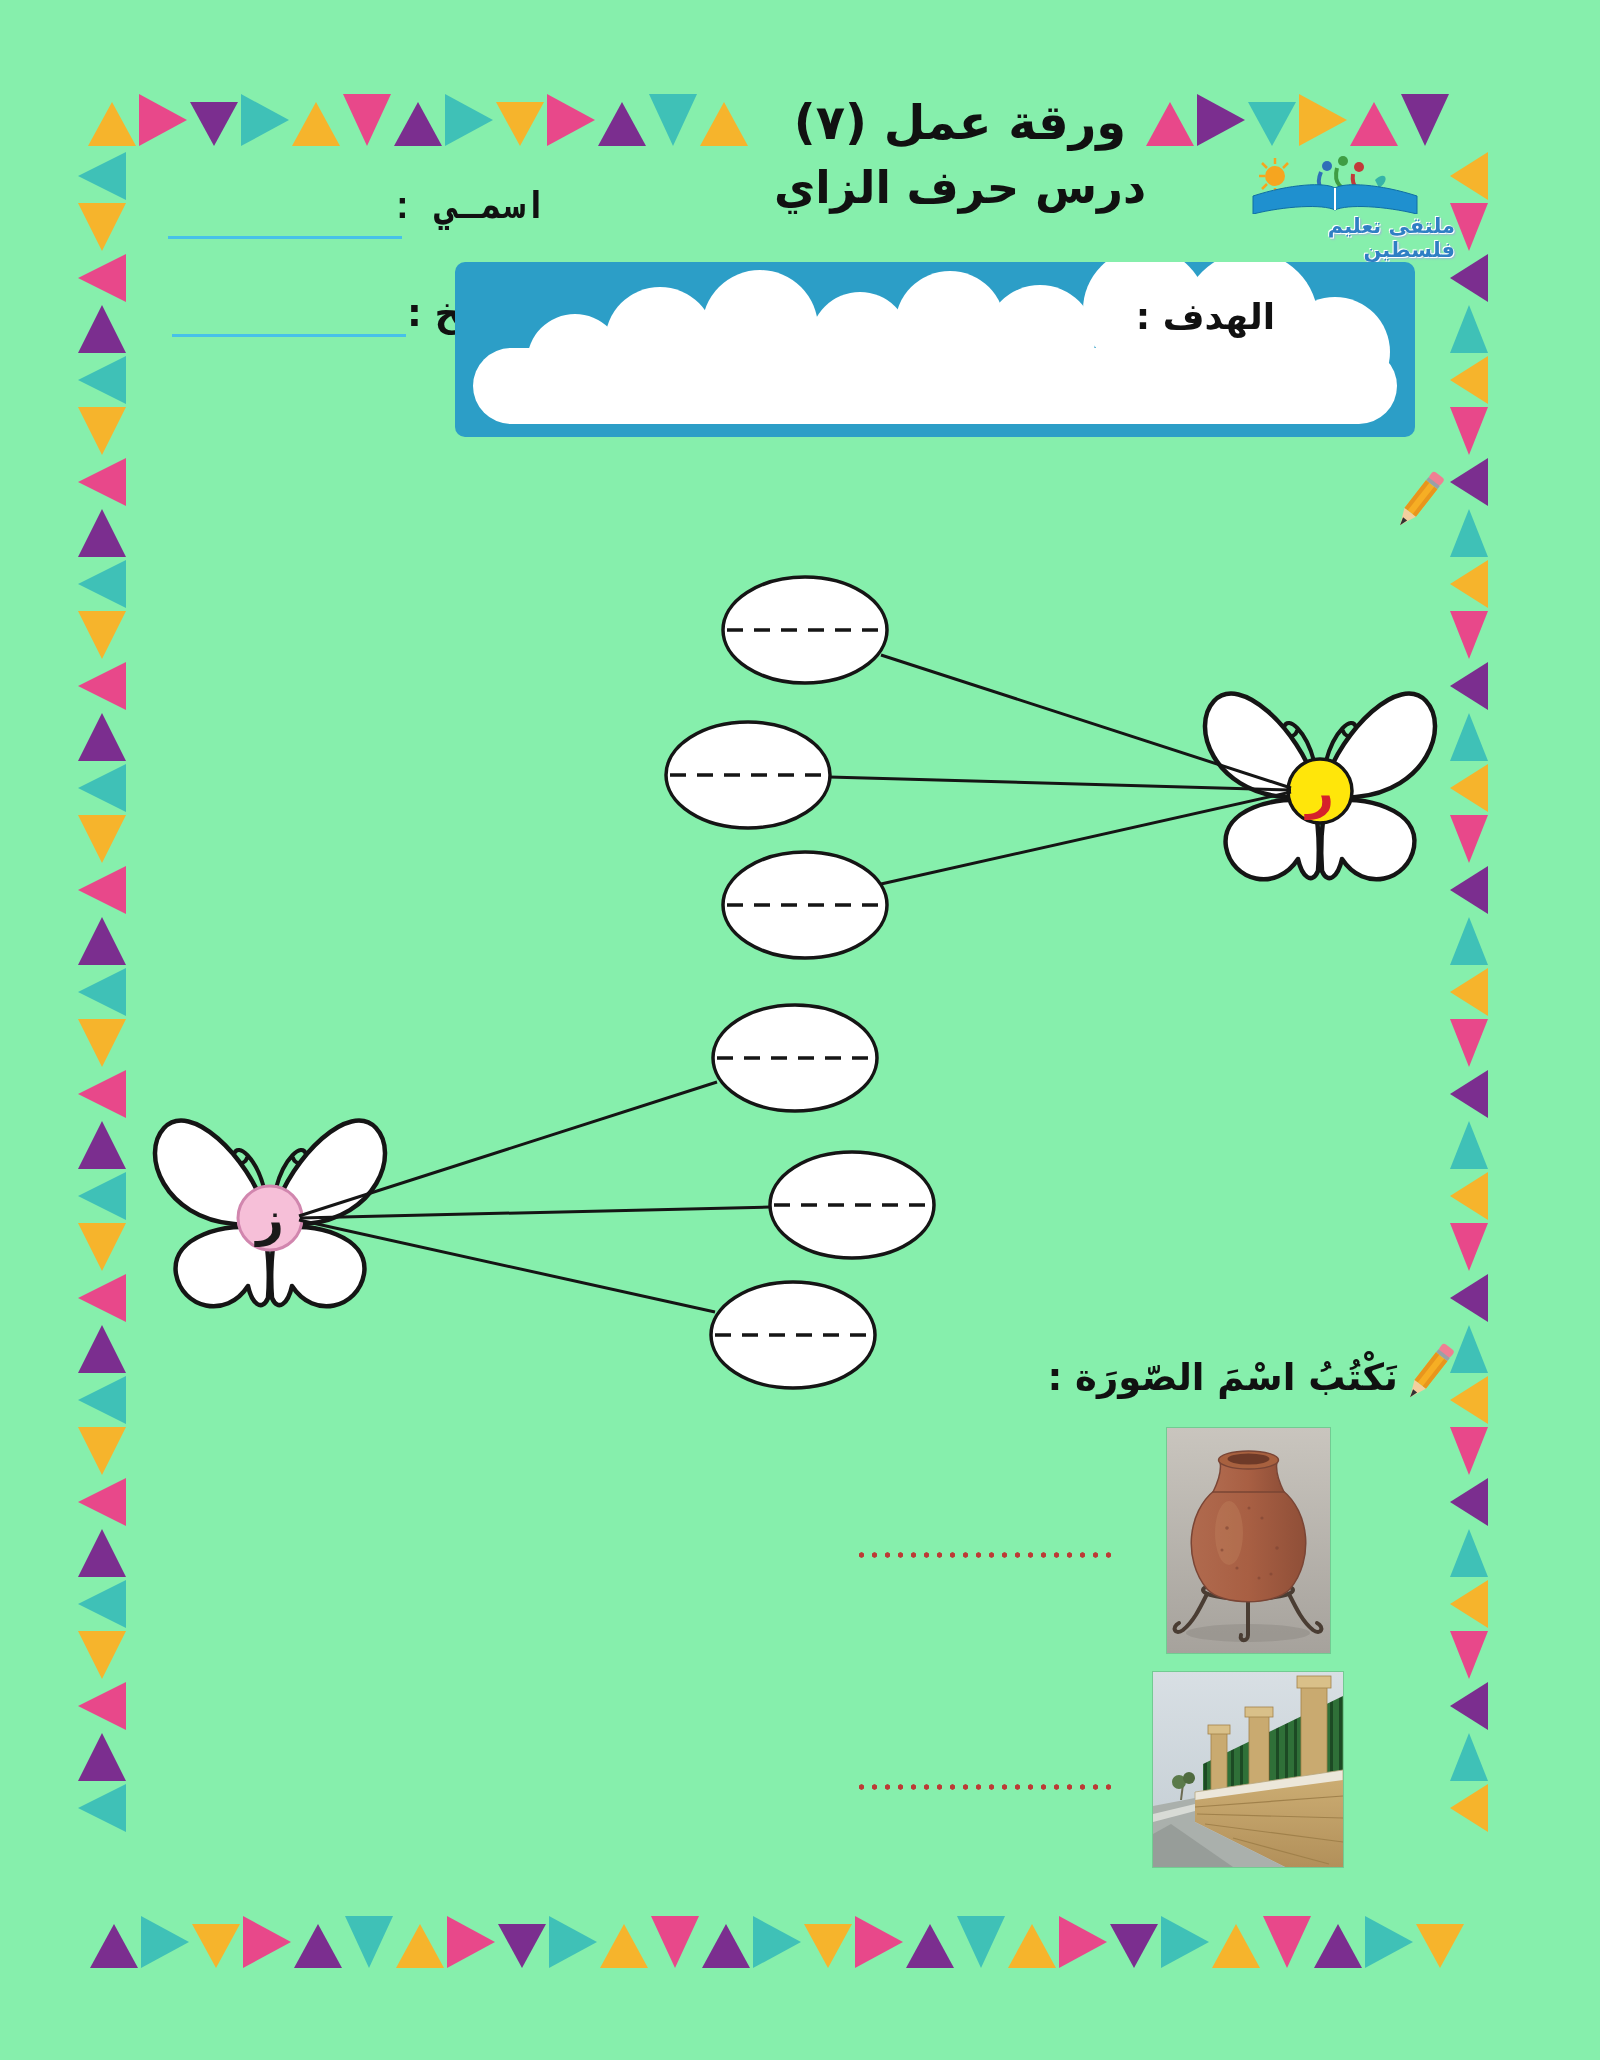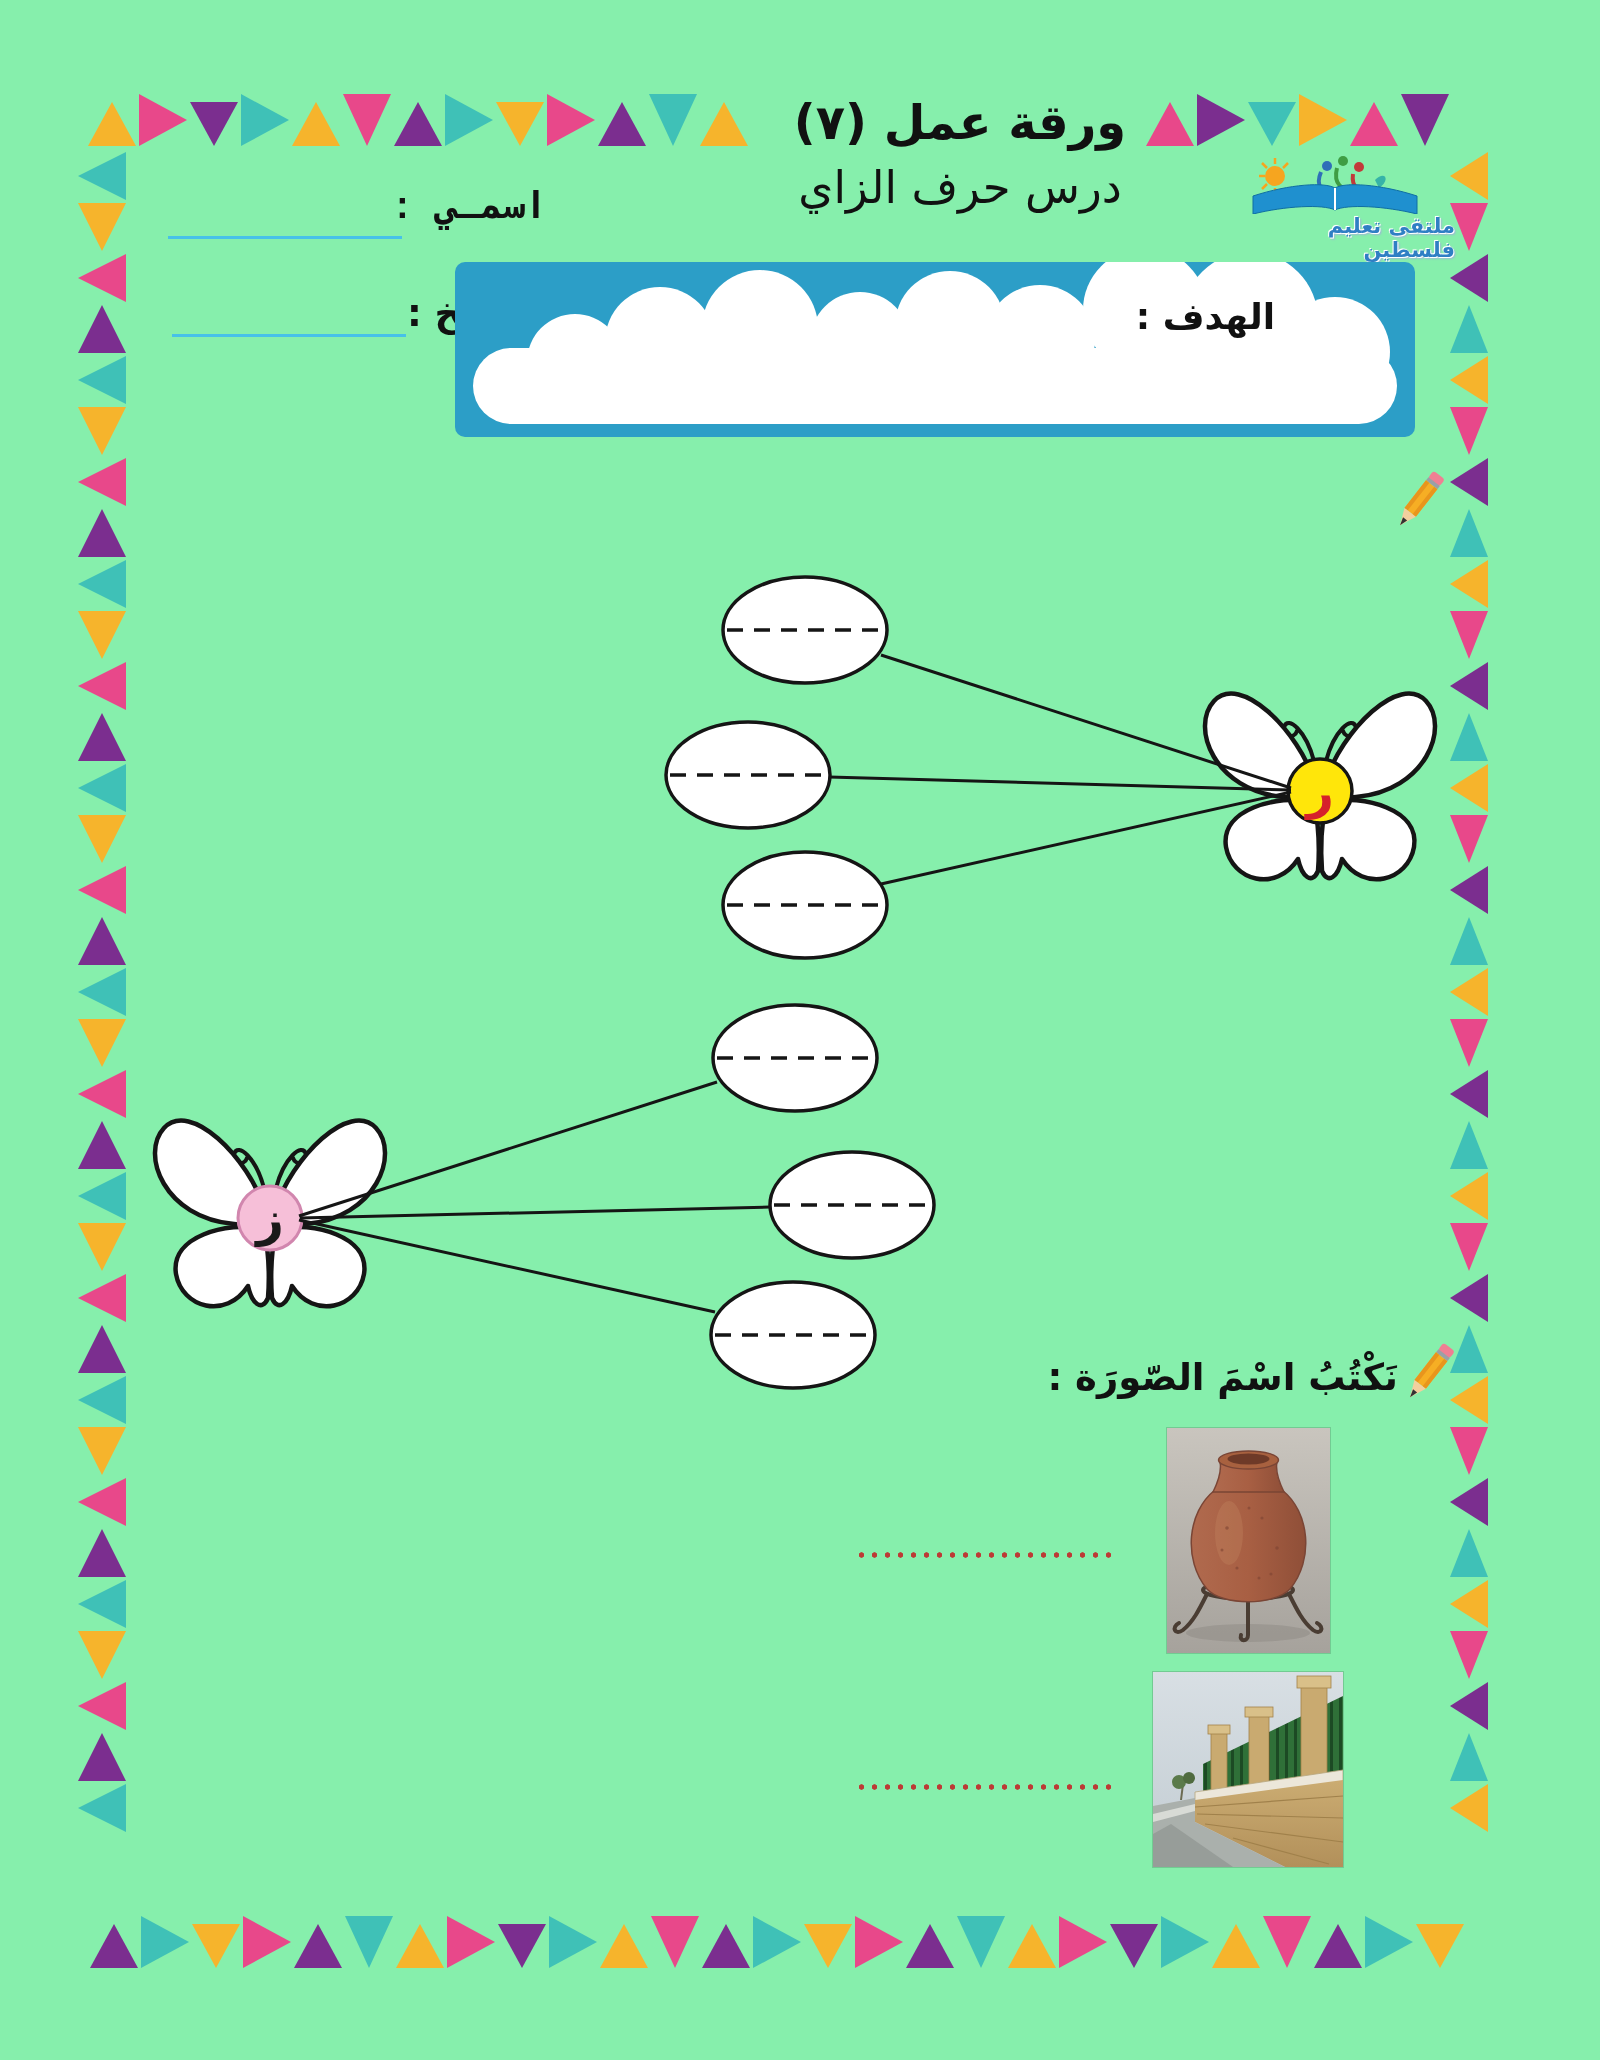--- a/index.html
+++ b/index.html
@@ -11,21 +11,21 @@
   .seg-h{flex-direction:row;align-items:flex-end;}
   .seg-v{flex-direction:column;}
   .tri{flex:0 0 auto;}
   .t-up{clip-path:polygon(50% 0,0 100%,100% 100%);}
   .t-down{clip-path:polygon(0 0,100% 0,50% 100%);}
   .t-left{clip-path:polygon(100% 0,100% 100%,0 50%);}
   .t-right{clip-path:polygon(0 0,0 100%,100% 50%);}
   
   .title-block{left:770px;top:88px;width:380px;text-align:center;z-index:2;color:#111;}
   .title-line1{font-size:48px;font-weight:bold;line-height:1.45;}
-  .title-line2{font-size:45px;font-weight:normal;line-height:1.35;}
+  .title-line2{font-size:45px;font-weight:bold;line-height:1.35;}
   .field-label{font-size:37px;font-weight:bold;color:#111;z-index:2;}
   .field-line{height:0;border-top:3px solid #47C1E8;z-index:2;}
   
   .logo-box{left:1235px;top:152px;width:220px;height:110px;z-index:2;}
   .logo-text{margin-top:-4px;font-size:21px;font-weight:bold;color:#2f7fc4;
              text-shadow:0 0 2px #fff,1px 1px 0 #fff,-1px -1px 0 #fff,2px 2px 2px #9bb7d4;}
   
   .banner{left:455px;top:262px;width:960px;height:175px;z-index:2;}
   .banner svg{position:absolute;inset:0;}
   .obj-label{position:absolute;right:140px;top:34px;font-size:36px;font-weight:bold;color:#111;}

